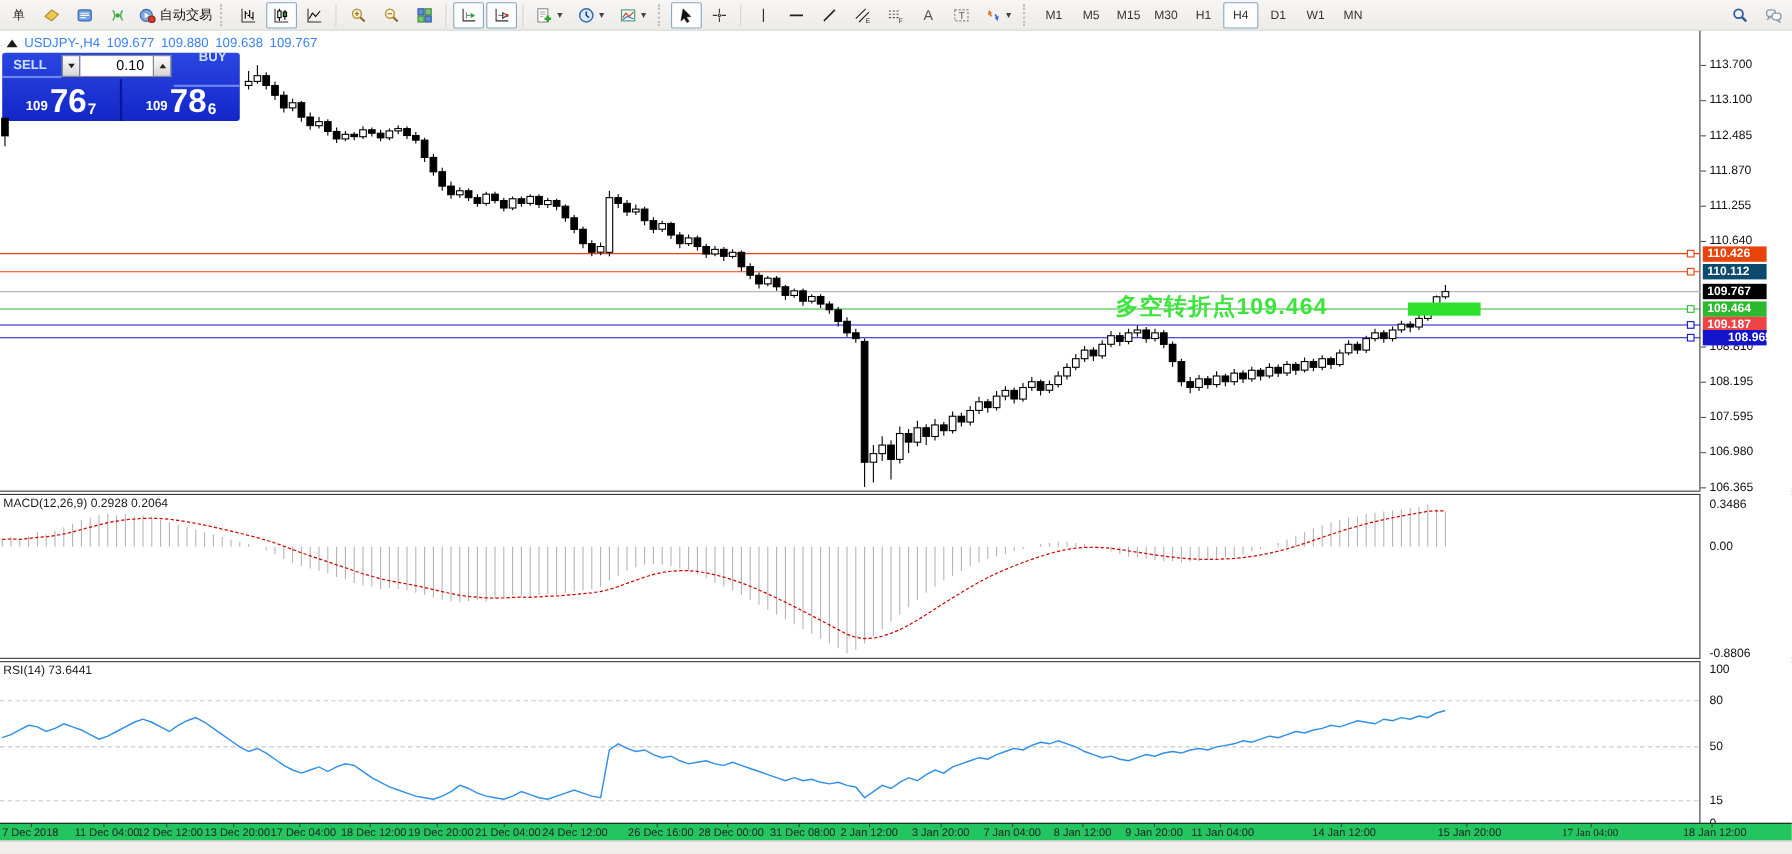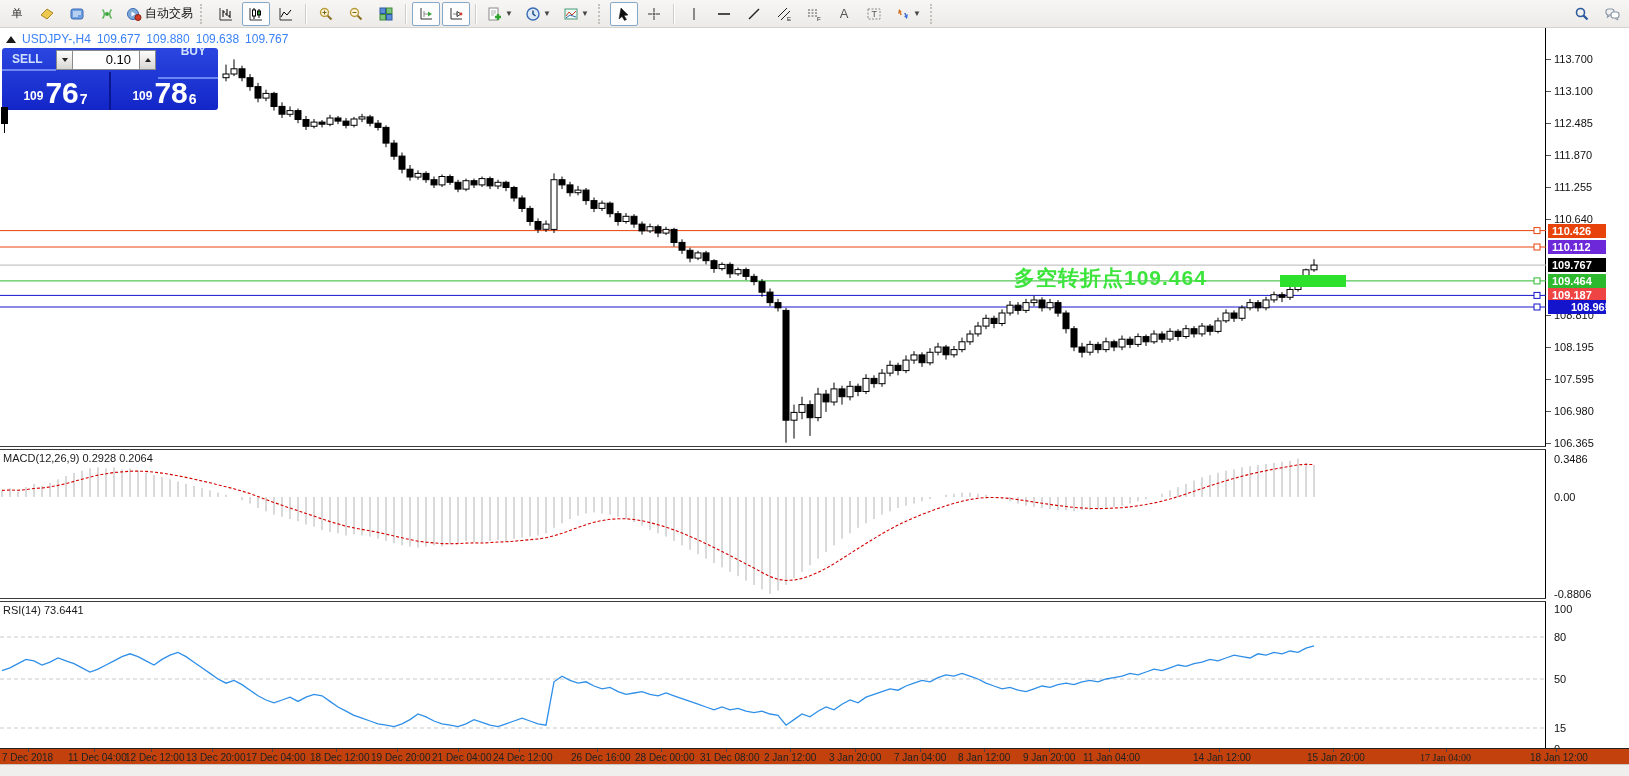--- a/index.html
+++ b/index.html
@@ -25,21 +25,21 @@
   .splitter{position:absolute;left:0;width:1629px;height:4px;border-top:1px solid #3a3a3a;border-bottom:1px solid #3a3a3a;background:#fff;box-sizing:border-box;}
   #split1{top:418px;} #split2{top:570px;}
   .pane-label{position:absolute;font-size:11px;color:#1a1a1a;left:3px;}
   #macd-label{top:424px;} #rsi-label{top:576px;}
   
   #price-axis{position:absolute;left:1546px;top:0;width:83px;height:736px;background:#fff;}
   .ytick{position:absolute;left:8px;font-size:11px;color:#111;white-space:nowrap;}
   .ymark{position:absolute;left:0;width:5px;height:1px;background:#555;}
   .badge{position:absolute;left:2px;width:58px;height:14px;font-size:11px;font-weight:bold;color:#fff;line-height:14px;padding-left:4px;box-sizing:border-box;}
   
-  #time-axis{position:absolute;left:0;top:720px;width:1629px;height:16px;border-top:1px solid #222;background:#c2410c;}
+  #time-axis{position:absolute;left:0;top:720px;width:1629px;height:16px;border-top:1px solid #222;background:#22c55e;}
   .xtick{position:absolute;top:3px;font-size:10px;color:#222;white-space:nowrap;}
   .xmark{position:absolute;top:0;width:1px;height:3px;background:#444;}
   
   #chart-title{position:absolute;left:6px;top:4px;font-size:12px;color:#3b82f6;display:flex;align-items:center;gap:6px;}
   .tri-up{width:0;height:0;border-left:5px solid transparent;border-right:5px solid transparent;border-bottom:7px solid #1a1a1a;}
   #quote{position:absolute;left:2px;top:20px;width:216px;height:62px;background:linear-gradient(#2a46e0,#1326c8);border-radius:3px;color:#fff;overflow:hidden;}
   #quote .row1{display:flex;align-items:center;height:24px;}
   .sb-label{font-size:12px;font-weight:bold;color:#cfe0ff;padding:0 0 0 10px;width:44px;border-bottom:2px solid #6d86f2;height:20px;display:flex;align-items:center;}
   .sb-label.buy{justify-content:flex-end;padding:0 12px 16px 0;width:48px;margin-left:auto;}
   .spin-btn{width:15px;height:18px;background:linear-gradient(#fdfdfd,#d8d6d2);border:1px solid #8a8a8a;display:flex;align-items:center;justify-content:center;}
@@ -227,20 +227,31 @@
         </svg>
       </span>
     <span class="tbtn drop">
         <svg class="icon16" viewBox="0 0 16 16">
           <path d="M4 3l3 3-1.5.3L7 8.5l-1.4.8L4.3 7 3 8z" fill="#d4701e"></path>
           <path d="M12 13l-3-3 1.5-.3L9 7.5l1.4-.8 1.3 2.3L13 8z" fill="#3a6bd4"></path>
         </svg>
         <span class="caret">▼</span>
       </span>
     <span class="grip"></span>
+    <span id="tf-group" style="display:inline-flex;">
+        <span class="tbtn tf">M1</span>
+        <span class="tbtn tf">M5</span>
+        <span class="tbtn tf">M15</span>
+        <span class="tbtn tf">M30</span>
+        <span class="tbtn tf">H1</span>
+        <span class="tbtn tf active">H4</span>
+        <span class="tbtn tf">D1</span>
+        <span class="tbtn tf">W1</span>
+        <span class="tbtn tf">MN</span>
+      </span>
     <span class="spacer"></span>
     <span class="tbtn">
         <svg class="icon16" viewBox="0 0 16 16">
           <circle cx="6.5" cy="6.5" r="4" fill="none" stroke="#2c5a9e" stroke-width="1.6"></circle>
           <line x1="9.6" y1="9.6" x2="13.5" y2="13.5" stroke="#2c5a9e" stroke-width="2.2"></line>
         </svg>
       </span>
     <span class="tbtn">
         <svg class="icon16" viewBox="0 0 16 16">
           <rect x="2" y="3" width="8" height="6" rx="2.5" fill="none" stroke="#8a98a8" stroke-width="1.2"></rect>
@@ -745,21 +756,21 @@
         <div class="ytick" style="top: 281.127px;">108.810</div>
         <div class="ymark" style="top: 319.291px;"></div>
         <div class="ytick" style="top: 313.291px;">108.195</div>
         <div class="ymark" style="top: 350.671px;"></div>
         <div class="ytick" style="top: 344.671px;">107.595</div>
         <div class="ymark" style="top: 382.836px;"></div>
         <div class="ytick" style="top: 376.836px;">106.980</div>
         <div class="ymark" style="top: 415px;"></div>
         <div class="ytick" style="top: 409px;">106.365</div>
         <div class="badge" style="top: 196px; background: rgb(232, 67, 10);">110.426</div>
-        <div class="badge" style="top: 212px; background: #6d28d9;">110.112</div>
+        <div class="badge" style="top: 212px; background: #0c4a6e;">110.112</div>
         <div class="badge" style="top: 230px; background: rgb(0, 0, 0);">109.767</div>
         <div class="badge" style="top: 246px; background: rgb(45, 185, 45);">109.464</div>
         <div class="badge" style="top: 260px; background: #ef4444;">109.187</div>
         <div class="badge" style="top: 272px; background: rgb(20, 20, 204); padding-left: 23px;">108.965</div>
         <div class="ytick" style="top: 425px;">0.3486</div>
         <div class="ytick" style="top: 463px;">0.00</div>
         <div class="ytick" style="top: 560px;">-0.8806</div>
         <div class="ytick" style="top: 575px;">100</div>
         <div class="ytick" style="top: 603px;">80</div>
         <div class="ytick" style="top: 645px;">50</div>

